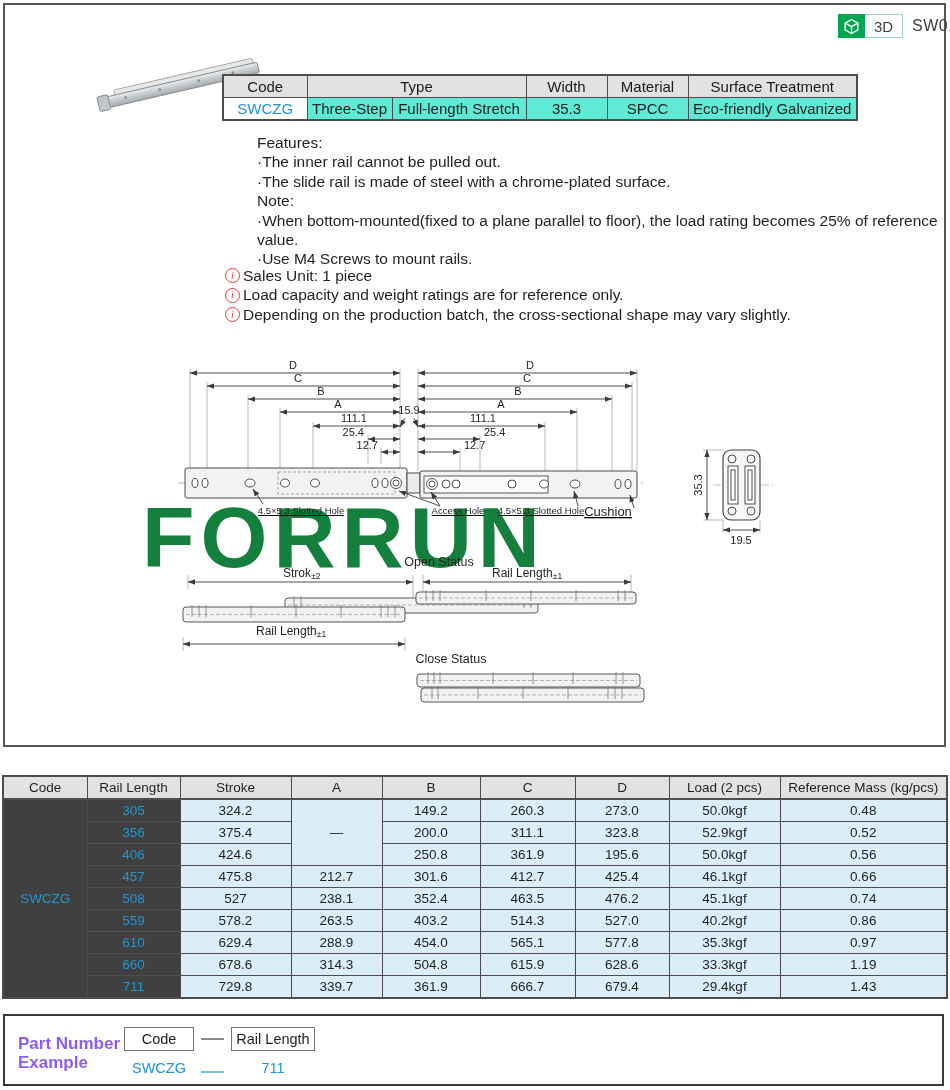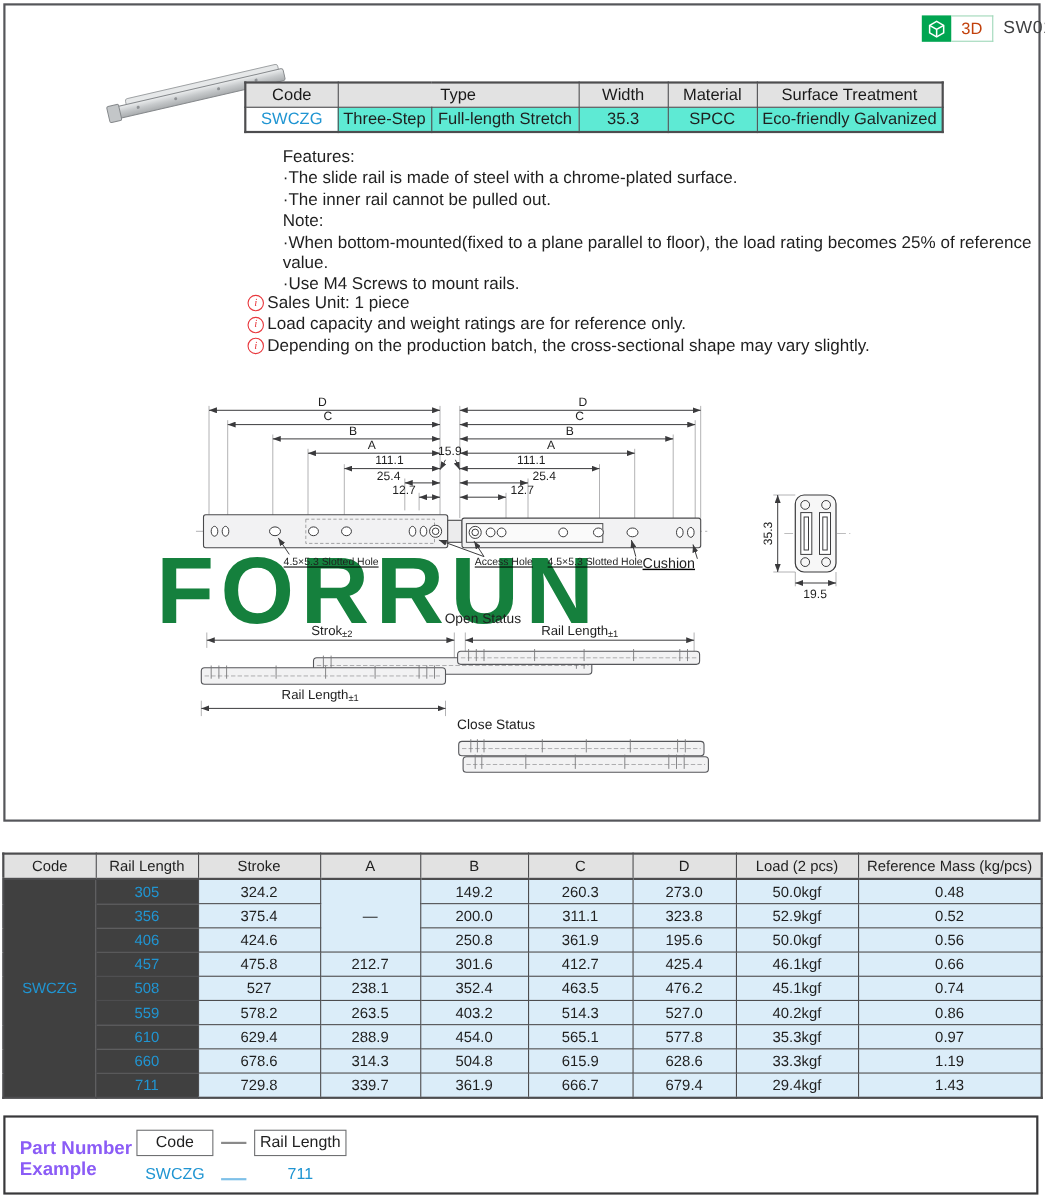--- a/index.html
+++ b/index.html
@@ -4,21 +4,21 @@
 <style>
   html,body{margin:0;padding:0;background:#fff;}
   .page{position:relative;width:950px;height:1090px;background:#fff;overflow:hidden;
         font-family:"Liberation Sans","DejaVu Sans",sans-serif;color:#1f1f1f;}
   
   .outer-box{position:absolute;left:3px;top:3px;width:939px;height:740px;border:2px solid #55565a;background:#fff;}
   
   .badge-row{position:absolute;left:838px;top:14px;display:flex;align-items:center;z-index:3;}
   .cube-chip{width:27px;height:24px;background:#00a551;display:flex;align-items:center;justify-content:center;}
   .badge-3d-box{width:37px;height:22px;border:1px solid #9fd8b8;border-left:none;display:flex;align-items:center;justify-content:center;
-                color:#c2410c;font-size:15px;background:#fff;}
+                color:#404040;font-size:15px;background:#fff;}
   .doc-code{margin-left:9px;font-size:16px;color:#3f4042;letter-spacing:.5px;}
   
   .spec-table{position:absolute;left:222px;top:74px;width:634px;border-collapse:collapse;table-layout:fixed;
               font-size:15px;z-index:2;}
   .spec-table th,.spec-table td{border:1px solid #4d4d4f;height:21px;text-align:center;padding:0;font-weight:normal;}
   .spec-table{border:2px solid #4d4d4f;}
   .spec-table th{background:#e2e2e2;color:#1a1a1a;}
   .spec-table td{background:#5eead4;}
   .spec-table td.white{background:#fff;color:#2095d2;}
   
@@ -114,22 +114,22 @@
       <td>Full-length Stretch</td>
       <td>35.3</td>
       <td>SPCC</td>
       <td>Eco-friendly Galvanized</td>
     </tr>
   </tbody>
     </table>
 
   <div class="features">
     <div>Features:</div>
+    <div>·The inner rail cannot be pulled out.</div>
     <div>·The slide rail is made of steel with a chrome-plated surface.</div>
-    <div>·The inner rail cannot be pulled out.</div>
     <div>Note:</div>
     <div>·When bottom-mounted(fixed to a plane parallel to floor), the load rating becomes 25% of reference value.</div>
     <div>·Use M4  Screws to mount rails.</div>
   </div>
 
   <div class="inotes">
     <div class="inote">
       <span class="i-icon">i</span>
       <span>Sales Unit: 1 piece</span>
     </div>

